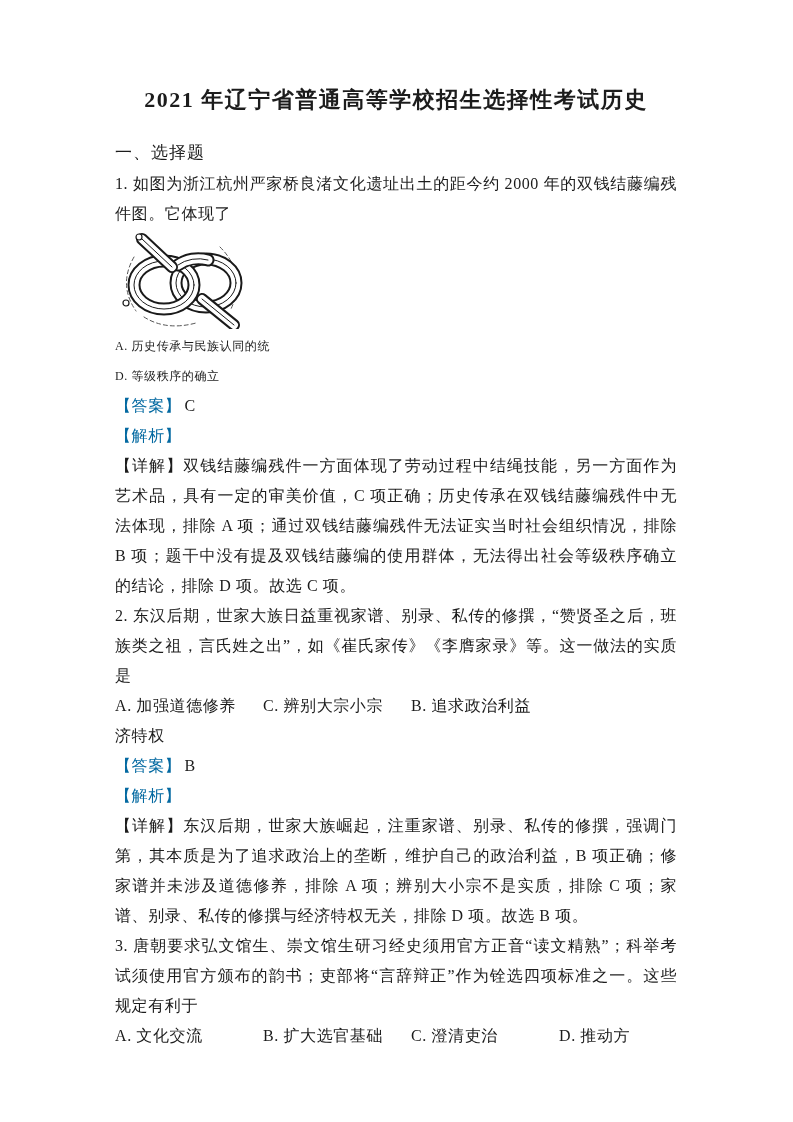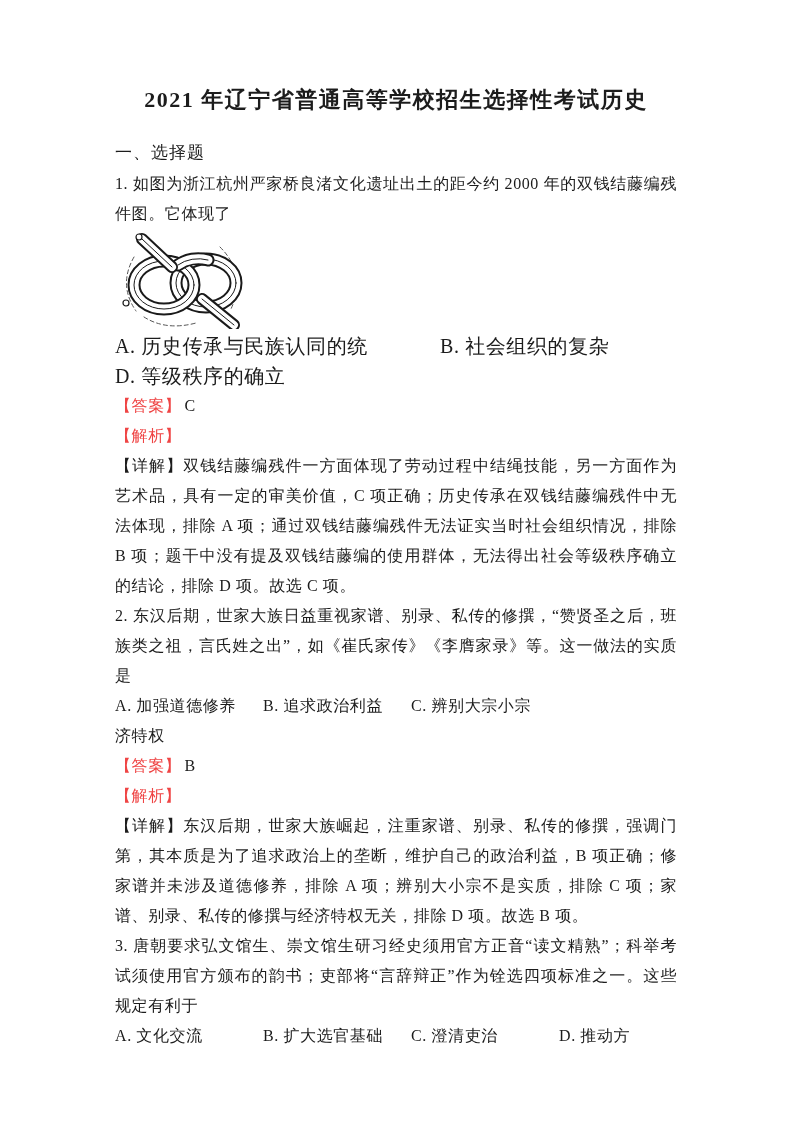--- a/index.html
+++ b/index.html
@@ -22,27 +22,27 @@
   .section-heading{
     font-size:17px;font-weight:400;line-height:30px;
     letter-spacing:1px;margin:0 0 1px 0;
   }
   .line{
     font-size:16px;line-height:30px;margin:0;
     text-align:justify;letter-spacing:0.6px;
   }
   .opts2{
     display:grid;grid-template-columns:325px auto;
-    font-size:20px;line-height:30px;letter-spacing:0.6px;
+    font-size:12px;line-height:30px;letter-spacing:0.6px;gap:44px;
   }
   .opts4{
     display:grid;grid-template-columns:140px 140px 140px auto;
     font-size:16px;line-height:30px;letter-spacing:0.6px;gap:8px;
   }
-  .blue{color:#ef4444;margin-top:32px;}
+  .blue{color:#0369a1;margin-top:32px;}
   .ans-letter{margin-left:3px;}
   .figure-wrap{margin:2px 0 0 3px;height:100px;}
   .knot-svg{display:block;}
 </style>
 </head>
 <body>
 
 <div class="page">
 
   <h1 class="doc-title">2021 年辽宁省普通高等学校招生选择性考试历史</h1>
@@ -81,38 +81,37 @@
           <path d="M84,68 L116,94" stroke="#1a1a1a" stroke-width="1"></path>
 
           <circle cx="21" cy="6" r="3" stroke="#1a1a1a" stroke-width="1.2" fill="#ffffff"></circle>
           <circle cx="8" cy="72" r="3" stroke="#1a1a1a" stroke-width="1.2" fill="#ffffff"></circle>
         </g>
       </svg>
     </div>
 
     <div class="opts2">
       <span>A. 历史传承与民族认同的统</span>
-      <span>B. 社会组织的复杂</span>
     </div>
     <div class="opts2">
       <span>D. 等级秩序的确立</span>
     </div>
 
     <p class="line"><span class="blue">【答案】</span><span class="ans-letter">C</span></p>
     <p class="line"><span class="blue">【解析】</span></p>
     <p class="line">【详解】双钱结藤编残件一方面体现了劳动过程中结绳技能，另一方面作为艺术品，具有一定的审美价值，C 项正确；历史传承在双钱结藤编残件中无法体现，排除 A 项；通过双钱结藤编残件无法证实当时社会组织情况，排除 B 项；题干中没有提及双钱结藤编的使用群体，无法得出社会等级秩序确立的结论，排除 D 项。故选 C 项。</p>
   </div>
 
   <div>
     <p class="line">2. 东汉后期，世家大族日益重视家谱、别录、私传的修撰，“赞贤圣之后，班族类之祖，言氏姓之出”，如《崔氏家传》《李膺家录》等。这一做法的实质是</p>
 
     <div class="opts4">
       <span>A. 加强道德修养</span>
+      <span>C. 辨别大宗小宗</span>
       <span>B. 追求政治利益</span>
-      <span>C. 辨别大宗小宗</span>
     </div>
     <p class="line">济特权</p>
 
     <p class="line"><span class="blue">【答案】</span><span class="ans-letter">B</span></p>
     <p class="line"><span class="blue">【解析】</span></p>
     <p class="line">【详解】东汉后期，世家大族崛起，注重家谱、别录、私传的修撰，强调门第，其本质是为了追求政治上的垄断，维护自己的政治利益，B 项正确；修家谱并未涉及道德修养，排除 A 项；辨别大小宗不是实质，排除 C 项；家谱、别录、私传的修撰与经济特权无关，排除 D 项。故选 B 项。</p>
   </div>
 
   <div>
     <p class="line">3. 唐朝要求弘文馆生、崇文馆生研习经史须用官方正音“读文精熟”；科举考试须使用官方颁布的韵书；吏部将“言辞辩正”作为铨选四项标准之一。这些规定有利于</p>

